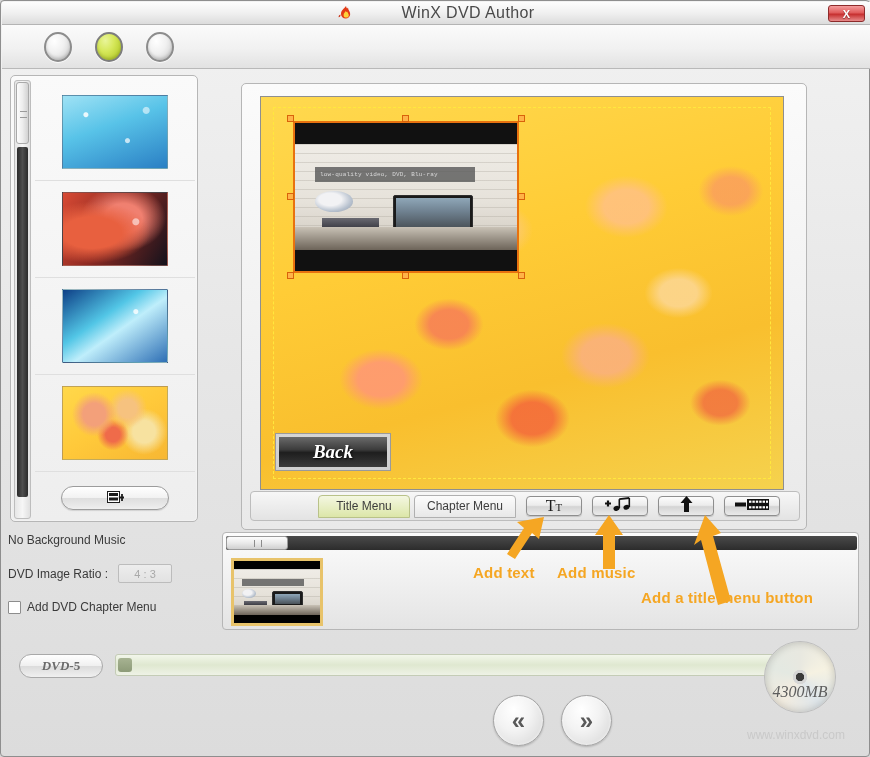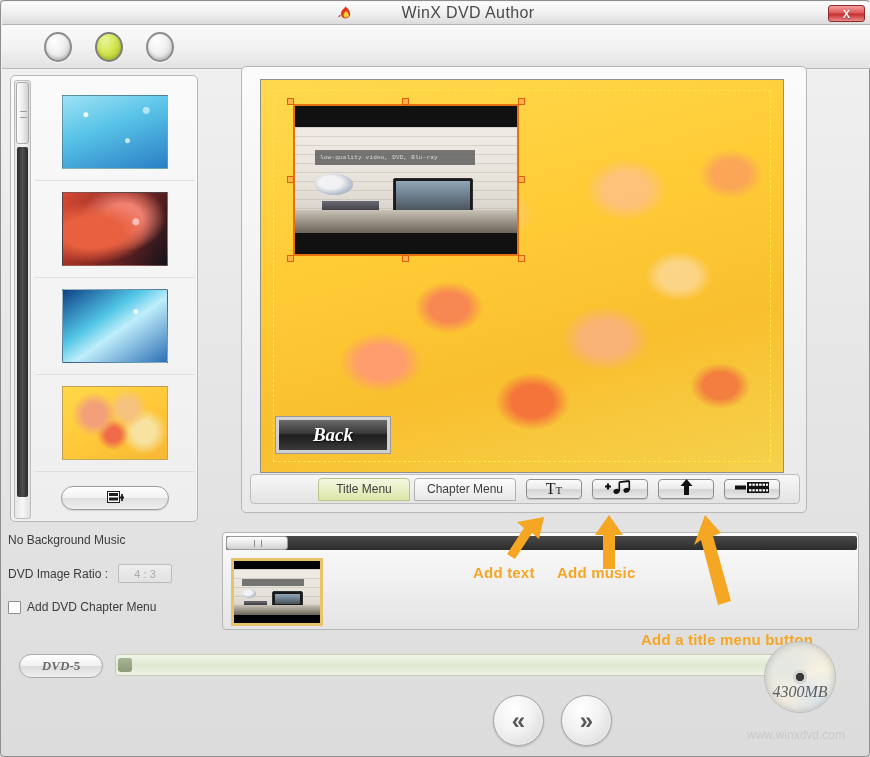--- a/index.html
+++ b/index.html
@@ -131,21 +131,21 @@
     background: linear-gradient(180deg,#ededed,#e2e2e2); border-radius: 2px;
     color: #a9a9a9; font-size: 11px; display: flex; align-items: center; justify-content: center;
   }
   .chk {
     width: 13px; height: 13px; border: 1px solid #8d8d8d; background: #fff;
     margin-right: 6px; cursor: pointer; border-radius: 1px;
   }
 
   
   .preview-panel {
-    position: absolute; left: 240px; top: 65px; width: 566px; height: 447px;
+    position: absolute; left: 240px; top: 82px; width: 566px; height: 447px;
     background: linear-gradient(180deg,#fbfbfb,#e9e9e9);
     border: 1px solid #b6b6b6; border-radius: 5px;
   }
   .canvas-frame {
     position: absolute; left: 18px; top: 12px; width: 524px; height: 394px;
     border: 1px solid #8f8f8f;
     background:
       radial-gradient(ellipse 58px 42px at 23% 72%, rgba(255,150,120,.85) 0 40%, transparent 72%),
       radial-gradient(ellipse 48px 36px at 36% 58%, rgba(246,120,90,.8) 0 40%, transparent 72%),
       radial-gradient(ellipse 52px 40px at 52% 82%, rgba(243,90,60,.75) 0 40%, transparent 72%),
@@ -508,21 +508,21 @@
   </svg>
   <svg class="arrow" style="left:588px;top:512px;" width="40" height="62" viewBox="0 0 40 62">
     <path d="M20 2 L34 22 L26 22 L26 56 L14 56 L14 22 L6 22 Z" fill="#f5a623"></path>
   </svg>
   <svg class="arrow" style="left:690px;top:512px;" width="56" height="96" viewBox="0 0 56 96">
     <path d="M14 2 L30 20 L22 23 L40 88 L27 92 L10 27 L3 32 Z" fill="#f5a623"></path>
   </svg>
 
   <div class="anno" style="left:472px;top:563px;">Add text</div>
   <div class="anno" style="left:556px;top:563px;">Add music</div>
-  <div class="anno" style="left:640px;top:630px;">Add a title menu button</div>
+  <div class="anno" style="left:640px;top:588px;">Add a title menu button</div>
 
   <div class="dvd-badge">
     <span>DVD</span>
       <span style="font-style:normal;">-5</span>
   </div>
   <div class="cap-bar">
     <div class="cap-fill"></div>
   </div>
   <div class="disc">
     <span class="disc-label">4300MB</span>

